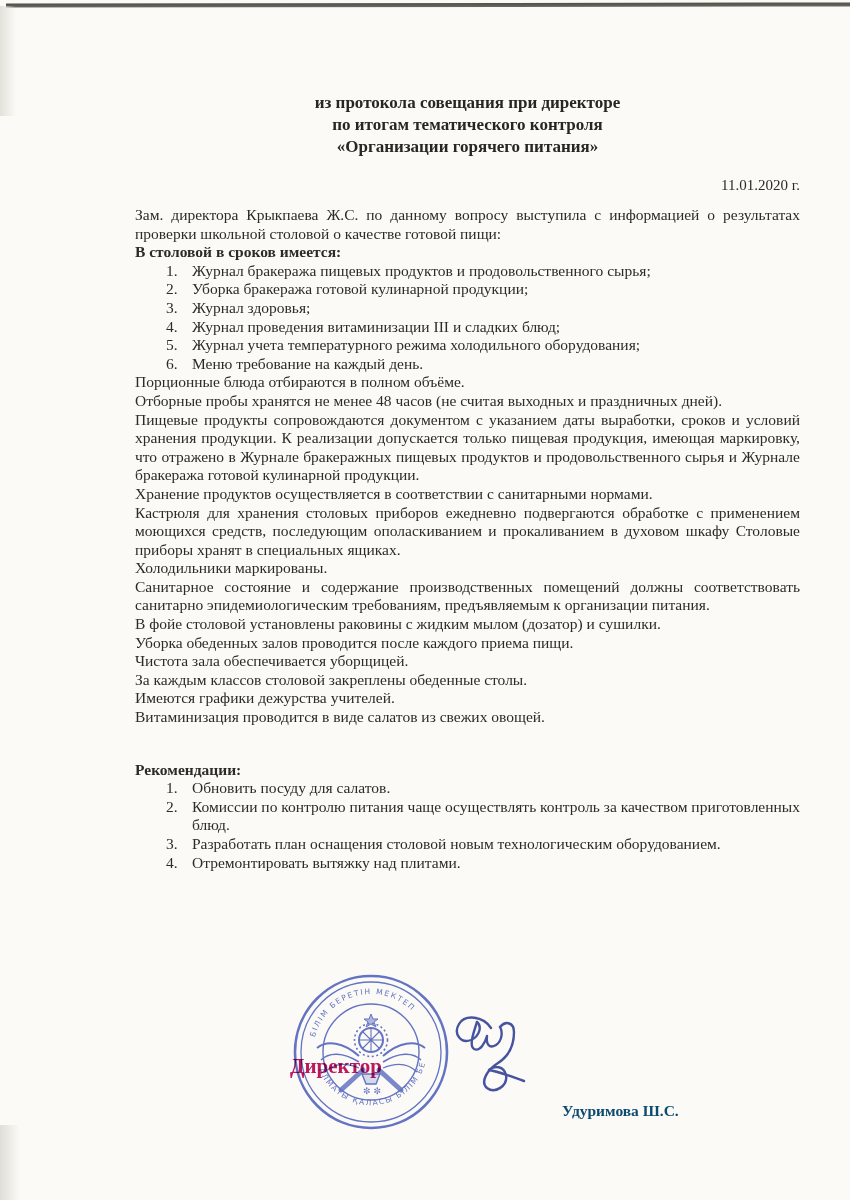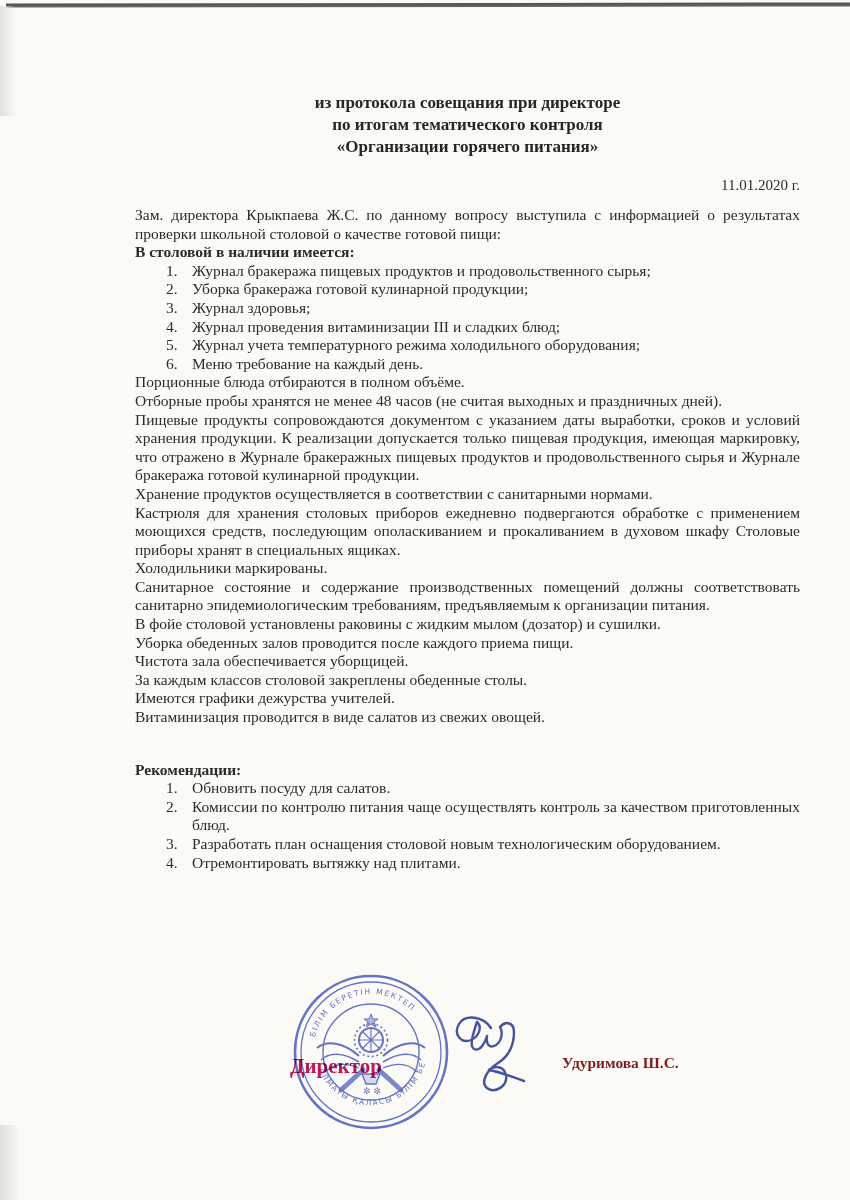--- a/index.html
+++ b/index.html
@@ -45,22 +45,22 @@
   .num-list .li{display:flex;margin:0;}
   .num-list .num{flex:none;width:26px;margin-left:31px;}
   .num-list .li-text{flex:1;text-align:justify;}
   .recommendations{margin-top:34px;}
   
   .sig-role{
     position:absolute;left:290px;top:1054px;
     font-weight:bold;font-size:21px;color:#be185d;
   }
   .sig-name{
-    position:absolute;left:562px;top:1054px;
-    font-weight:bold;font-size:15.5px;color:#7f1d1d;text-align:right;
+    position:absolute;left:562px;top:1102px;
+    font-weight:bold;font-size:15.5px;color:#0c4a6e;text-align:right;
   }
   
   .stamp{
     position:absolute;left:291px;top:972px;width:160px;height:160px;
     mix-blend-mode:multiply;opacity:.88;
   }
   .stamp svg{display:block;}
   .ring-text{
     font-family:"DejaVu Sans",sans-serif;
     font-size:7.6px;letter-spacing:1.6px;fill:#4f62c2;
@@ -86,21 +86,21 @@
     <div class="title-block">
       <div>из протокола совещания при директоре</div>
       <div>по итогам тематического контроля</div>
       <div>«Организации горячего питания»</div>
     </div>
 
     <div class="doc-date">11.01.2020 г.</div>
 
     <div class="body-block">
       <p>Зам. директора Крыкпаева Ж.С. по данному вопросу выступила с информацией о результатах проверки школьной столовой о качестве готовой пищи:</p>
-      <p class="bold-heading">В столовой в наличии имеется:</p>
+      <p class="bold-heading">В столовой в сроков имеется:</p>
 
       <div class="num-list">
         <div class="li">
           <span class="num">1.</span>
           <span class="li-text">Журнал бракеража пищевых продуктов и продовольственного сырья;</span>
         </div>
         <div class="li">
           <span class="num">2.</span>
           <span class="li-text">Уборка бракеража готовой кулинарной продукции;</span>
         </div>

